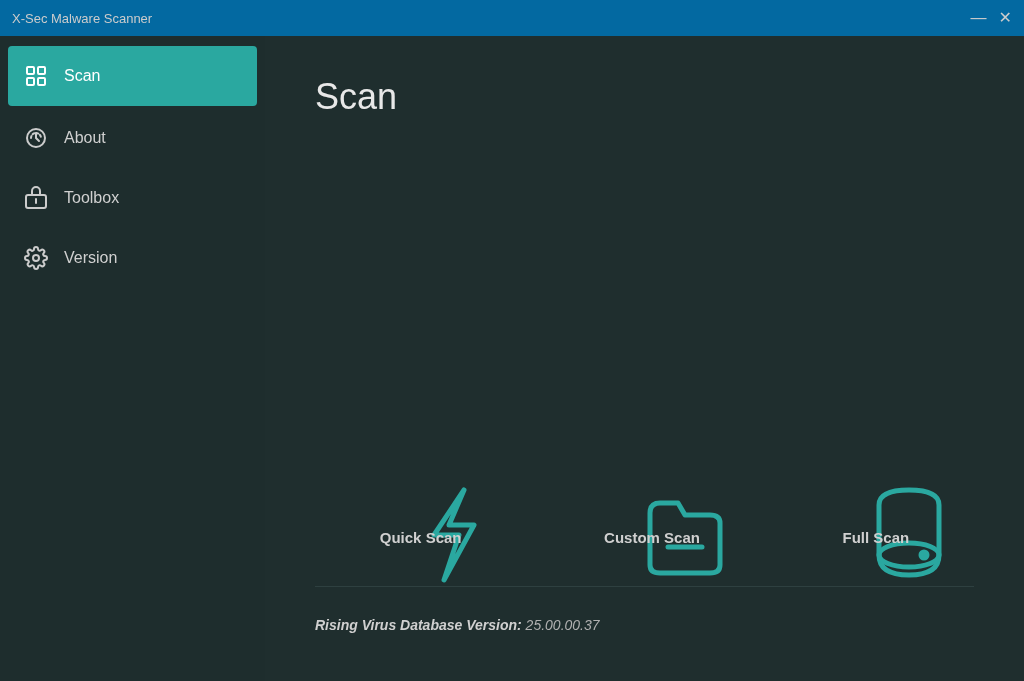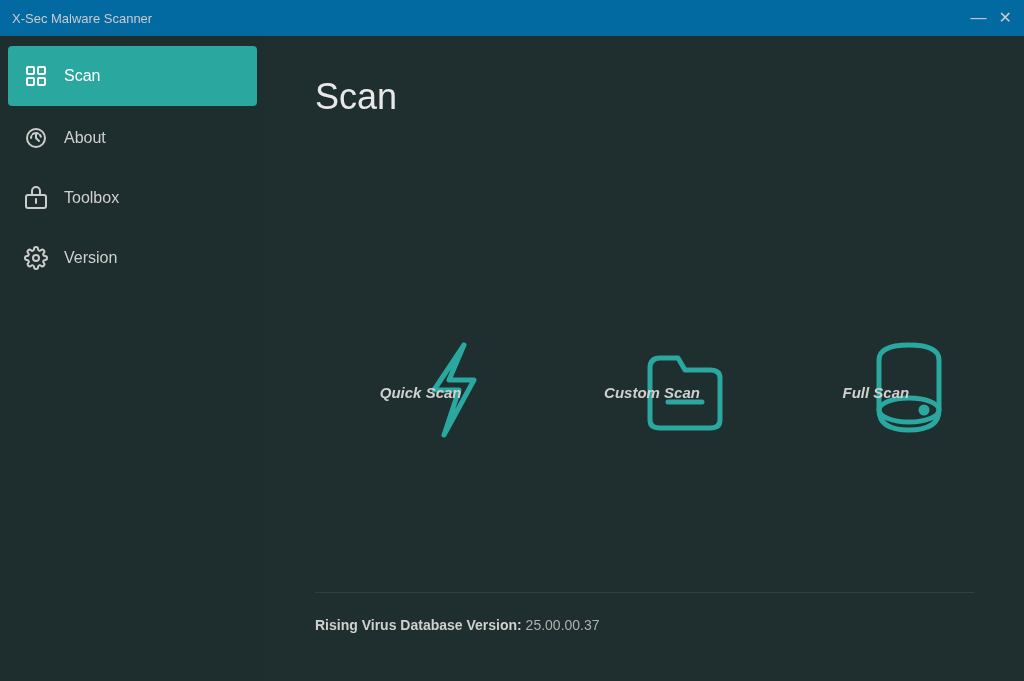--- a/index.html
+++ b/index.html
@@ -106,24 +106,23 @@
       font-size: 36px;
       font-weight: 400;
       margin-bottom: 50px;
     }
 
     
     .scan-options {
       display: flex;
       gap: 13px;
       justify-content: space-around;
-      align-items: center;
+      align-items: flex-end;
       flex: 1;
       margin-bottom: 20px;
-      font-style: italic;
     }
 
     .scan-card {
       display: flex;
       flex-direction: column;
       align-items: center;
       gap: 20px;
       cursor: pointer;
       padding: 20px 40px;
       border-radius: 8px;
@@ -132,22 +131,23 @@
 
     .scan-card-label {
       color: #d0d0d0;
       font-size: 15px;
       font-weight: 600;
     }
 
     
     .footer-info {
       border-top: 1px solid #2e4040;
-      padding-top: 24px;
+      padding-top: 30px;
       margin-top: auto;
+      font-style: italic;
     }
 
     .info-line {
       color: #b0b0b0;
       font-size: 14px;
       margin-bottom: 8px;
     }
 
     .info-line strong {
       color: #d0d0d0;

